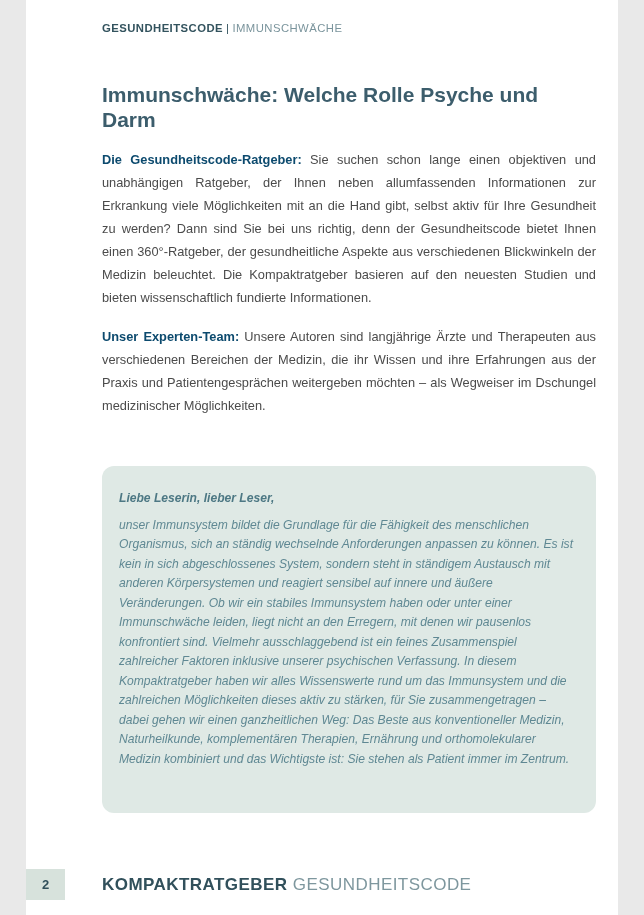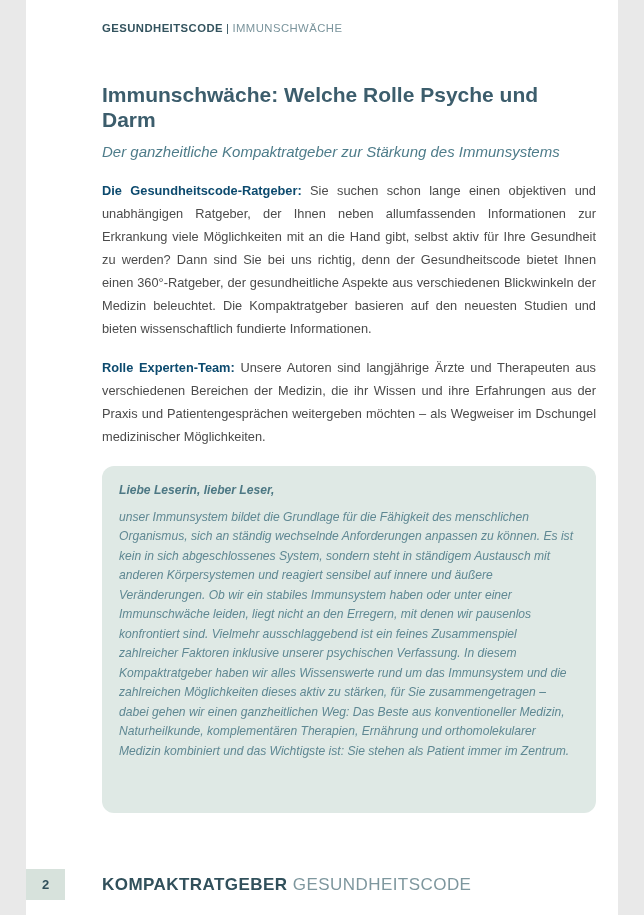--- a/index.html
+++ b/index.html
@@ -19,21 +19,21 @@
   .header .brand{font-weight:bold;color:var(--header-dark);}
   .header .sep{color:var(--header-dark);padding:0 3px;}
   .header .section{color:var(--header-light);}
   .title{margin-top:47px;font-size:21px;font-weight:bold;line-height:25px;color:var(--title);}
   .title span{display:block;}
   .subtitle{margin-top:9px;font-size:15px;font-style:italic;font-weight:500;line-height:22px;color:var(--subtitle);}
   .para{margin-top:16px;font-size:12.8px;line-height:23px;color:var(--body-text);text-align:justify;}
   .para .lead{font-weight:bold;color:#0c4a6e;}
   .letter-box{
     position:absolute;left:76px;top:466px;width:494px;height:347px;
-    background:var(--box-bg);border-radius:12px;padding:15px 18px 12px 17px;
+    background:var(--box-bg);border-radius:12px;padding:23px 18px 12px 17px;
     overflow:hidden;font-style:italic;color:var(--box-text);
   }
   .letter-box p{font-size:12.1px;line-height:19.5px;}
   .letter-box .salutation{font-weight:bold;color:var(--box-accent);margin-bottom:7px;}
   .letter-box .closing{font-weight:bold;color:var(--box-accent);margin-top:9px;}
   .footer-tab{
     position:absolute;left:0;top:869px;width:39px;height:31px;
     background:var(--footer-tab-bg);display:flex;align-items:center;justify-content:center;
     font-size:13px;font-weight:bold;color:var(--footer-dark);
   }
@@ -49,25 +49,24 @@
 <div class="page">
 
   <div class="col header">
     <span class="brand">GESUNDHEITSCODE</span><span class="sep">|</span><span class="section">IMMUNSCHWÄCHE</span>
   </div>
 
   <h1 class="col title">
     <span>Immunschwäche: Welche Rolle Psyche und Darm</span>
   </h1>
 
-  <h2 class="col subtitle">Der ganzheitliche Kompaktratgeber zur Stärkung des Immunsystems</h2>
 
   <p class="col para"><span class="lead">Die Gesundheitscode-Ratgeber:</span><span> Sie suchen schon lange einen objektiven und unabhängigen Ratgeber, der Ihnen neben allumfassenden Informationen zur Erkrankung viele Möglichkeiten mit an die Hand gibt, selbst aktiv für Ihre Gesundheit zu werden? Dann sind Sie bei uns richtig, denn der Gesundheitscode bietet Ihnen einen 360°-Ratgeber, der gesundheitliche Aspekte aus verschiedenen Blickwinkeln der Medizin beleuchtet. Die Kompaktratgeber basieren auf den neuesten Studien und bieten wissenschaftlich fundierte Informationen.</span></p>
 
-  <p class="col para"><span class="lead">Rolle Experten-Team:</span><span> Unsere Autoren sind langjährige Ärzte und Therapeuten aus verschiedenen Bereichen der Medizin, die ihr Wissen und ihre Erfahrungen aus der Praxis und Patientengesprächen weitergeben möchten – als Wegweiser im Dschungel medizinischer Möglichkeiten.</span></p>
+  <p class="col para"><span class="lead">Unser Experten-Team:</span><span> Unsere Autoren sind langjährige Ärzte und Therapeuten aus verschiedenen Bereichen der Medizin, die ihr Wissen und ihre Erfahrungen aus der Praxis und Patientengesprächen weitergeben möchten – als Wegweiser im Dschungel medizinischer Möglichkeiten.</span></p>
 
   <section class="letter-box">
     <p class="salutation">Liebe Leserin, lieber Leser,</p>
     <p class="body-text">unser Immunsystem bildet die Grundlage für die Fähigkeit des menschlichen Organismus, sich an ständig wechselnde Anforderungen anpassen zu können. Es ist kein in sich abgeschlossenes System, sondern steht in ständigem Austausch mit anderen Körpersystemen und reagiert sensibel auf innere und äußere Veränderungen. Ob wir ein stabiles Immunsystem haben oder unter einer Immunschwäche leiden, liegt nicht an den Erregern, mit denen wir pausenlos konfrontiert sind. Vielmehr ausschlaggebend ist ein feines Zusammenspiel zahlreicher Faktoren inklusive unserer psychischen Verfassung. In diesem Kompaktratgeber haben wir alles Wissenswerte rund um das Immunsystem und die zahlreichen Möglichkeiten dieses aktiv zu stärken, für Sie zusammengetragen – dabei gehen wir einen ganzheitlichen Weg: Das Beste aus konventioneller Medizin, Naturheilkunde, komplementären Therapien, Ernährung und orthomolekularer Medizin kombiniert und das Wichtigste ist: Sie stehen als Patient immer im Zentrum.</p>
   </section>
 
   <div class="footer-tab">
     <span>2</span>
   </div>
 

